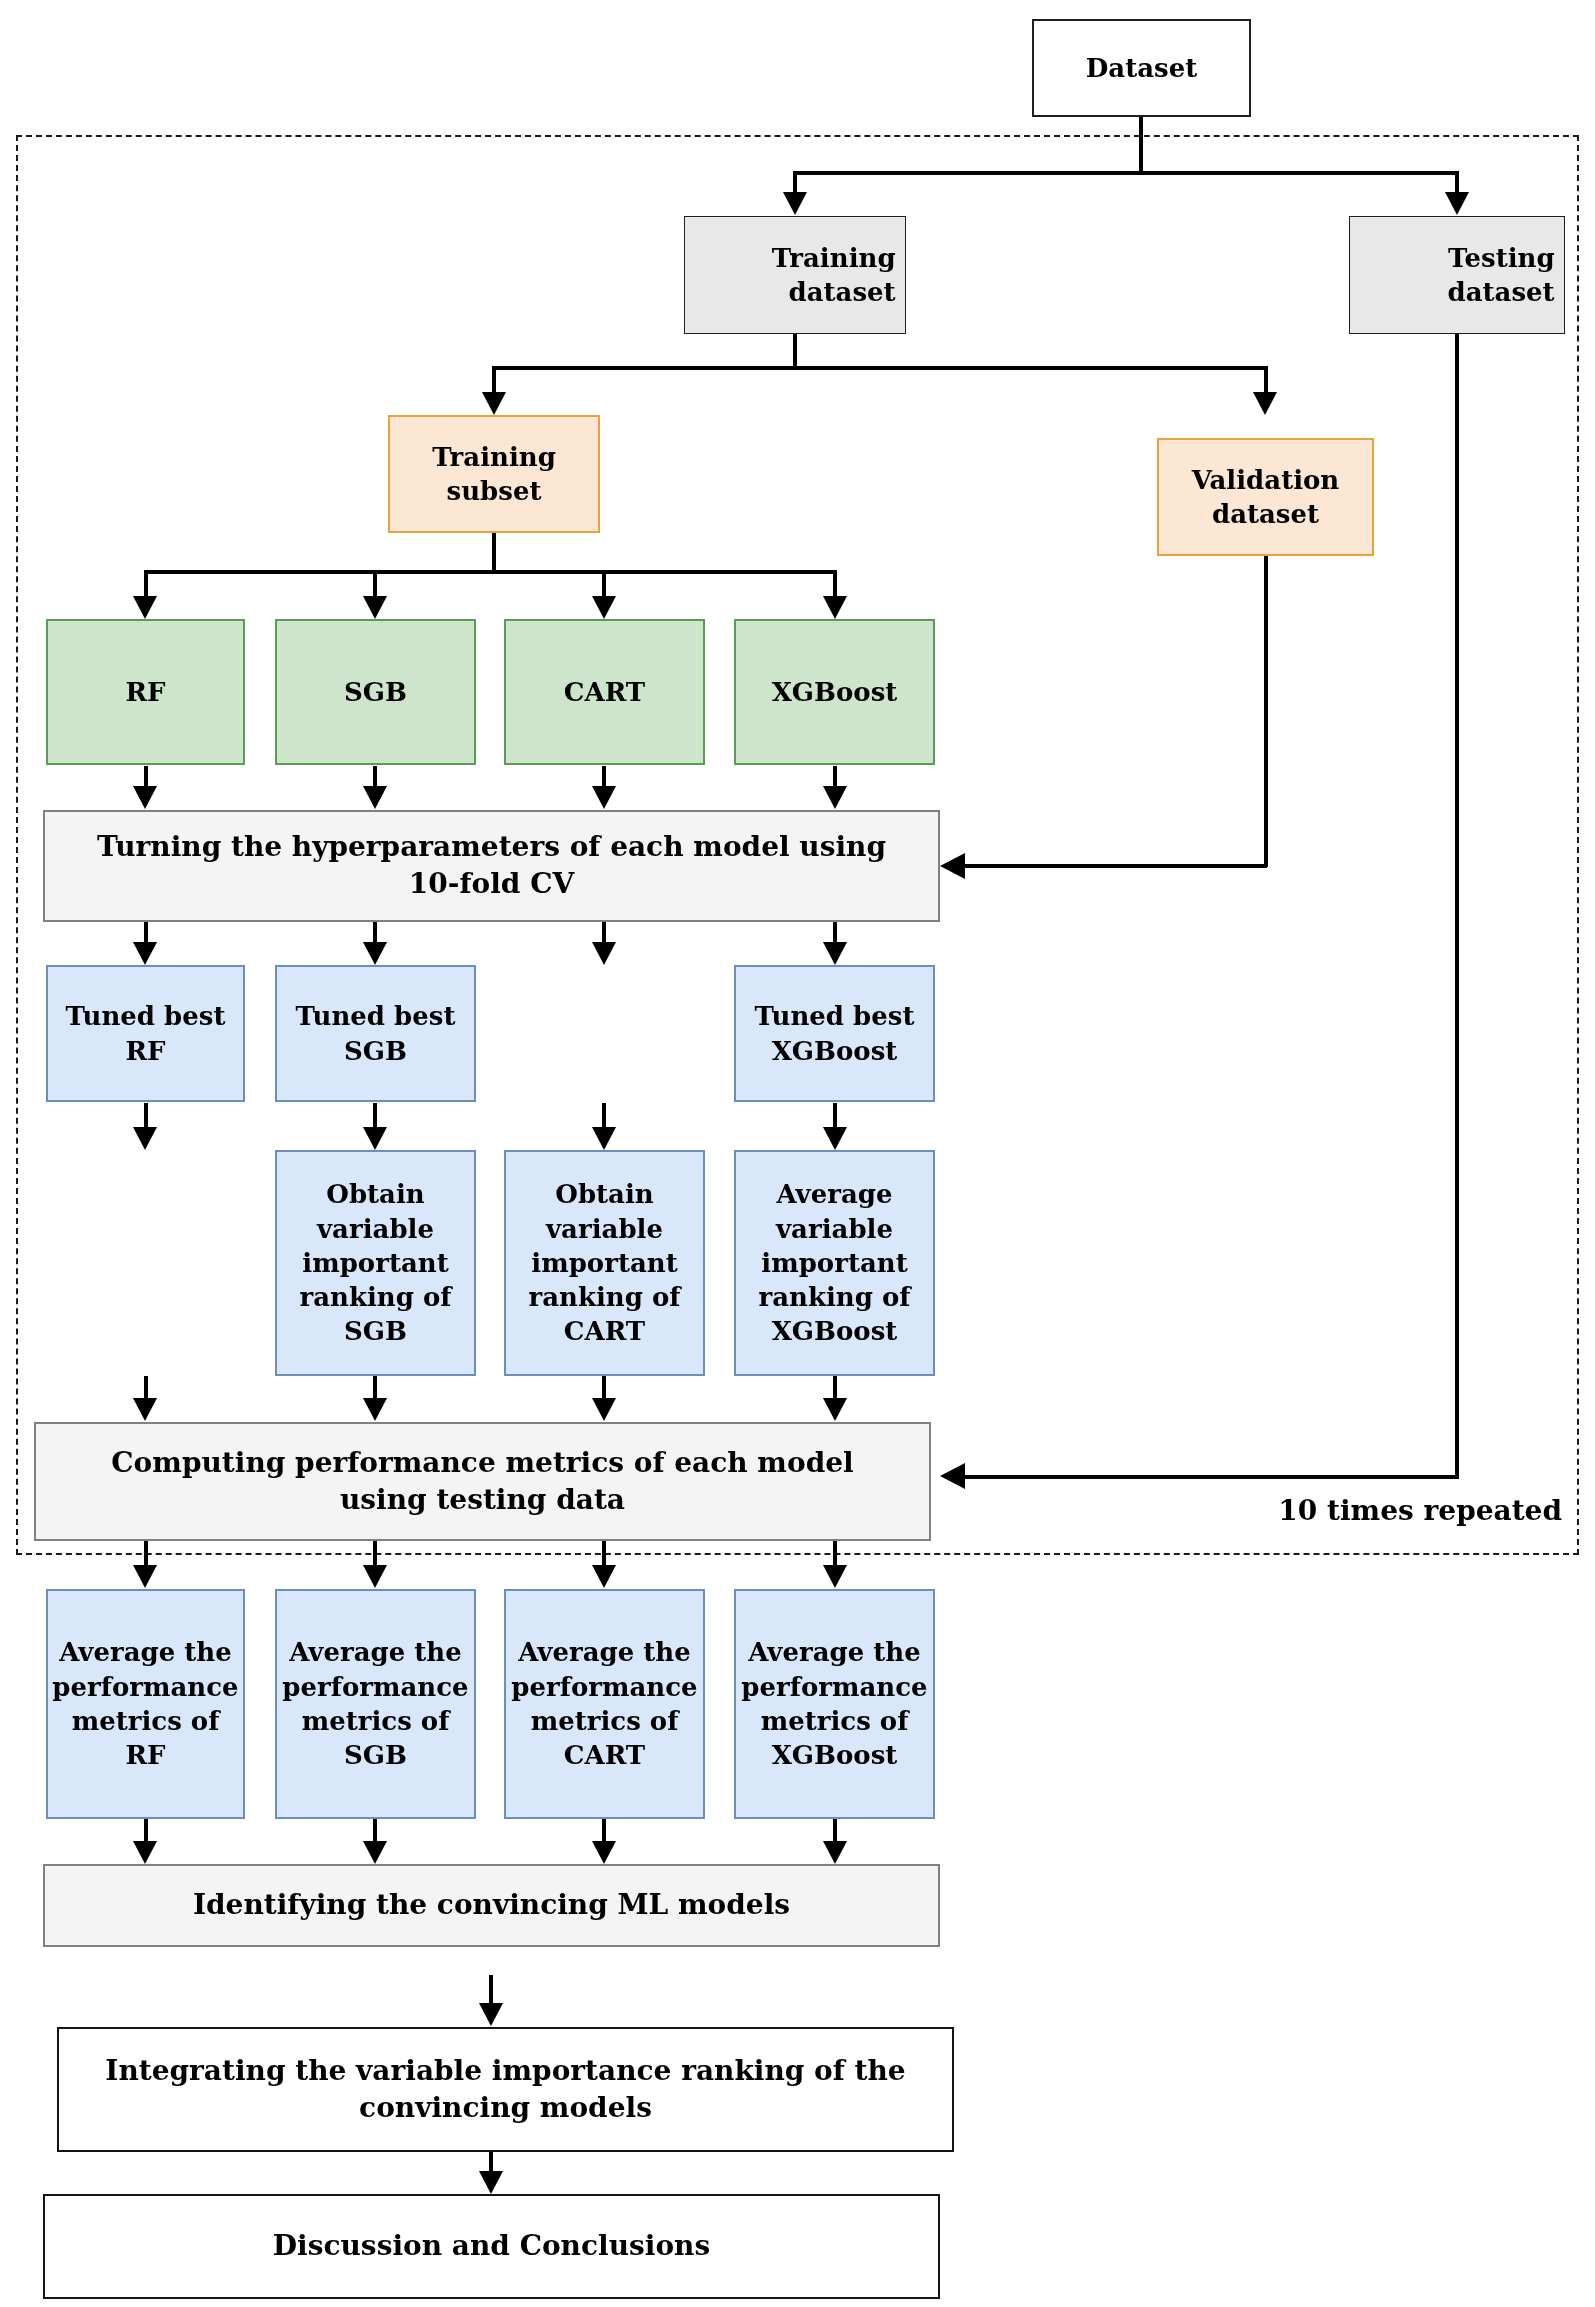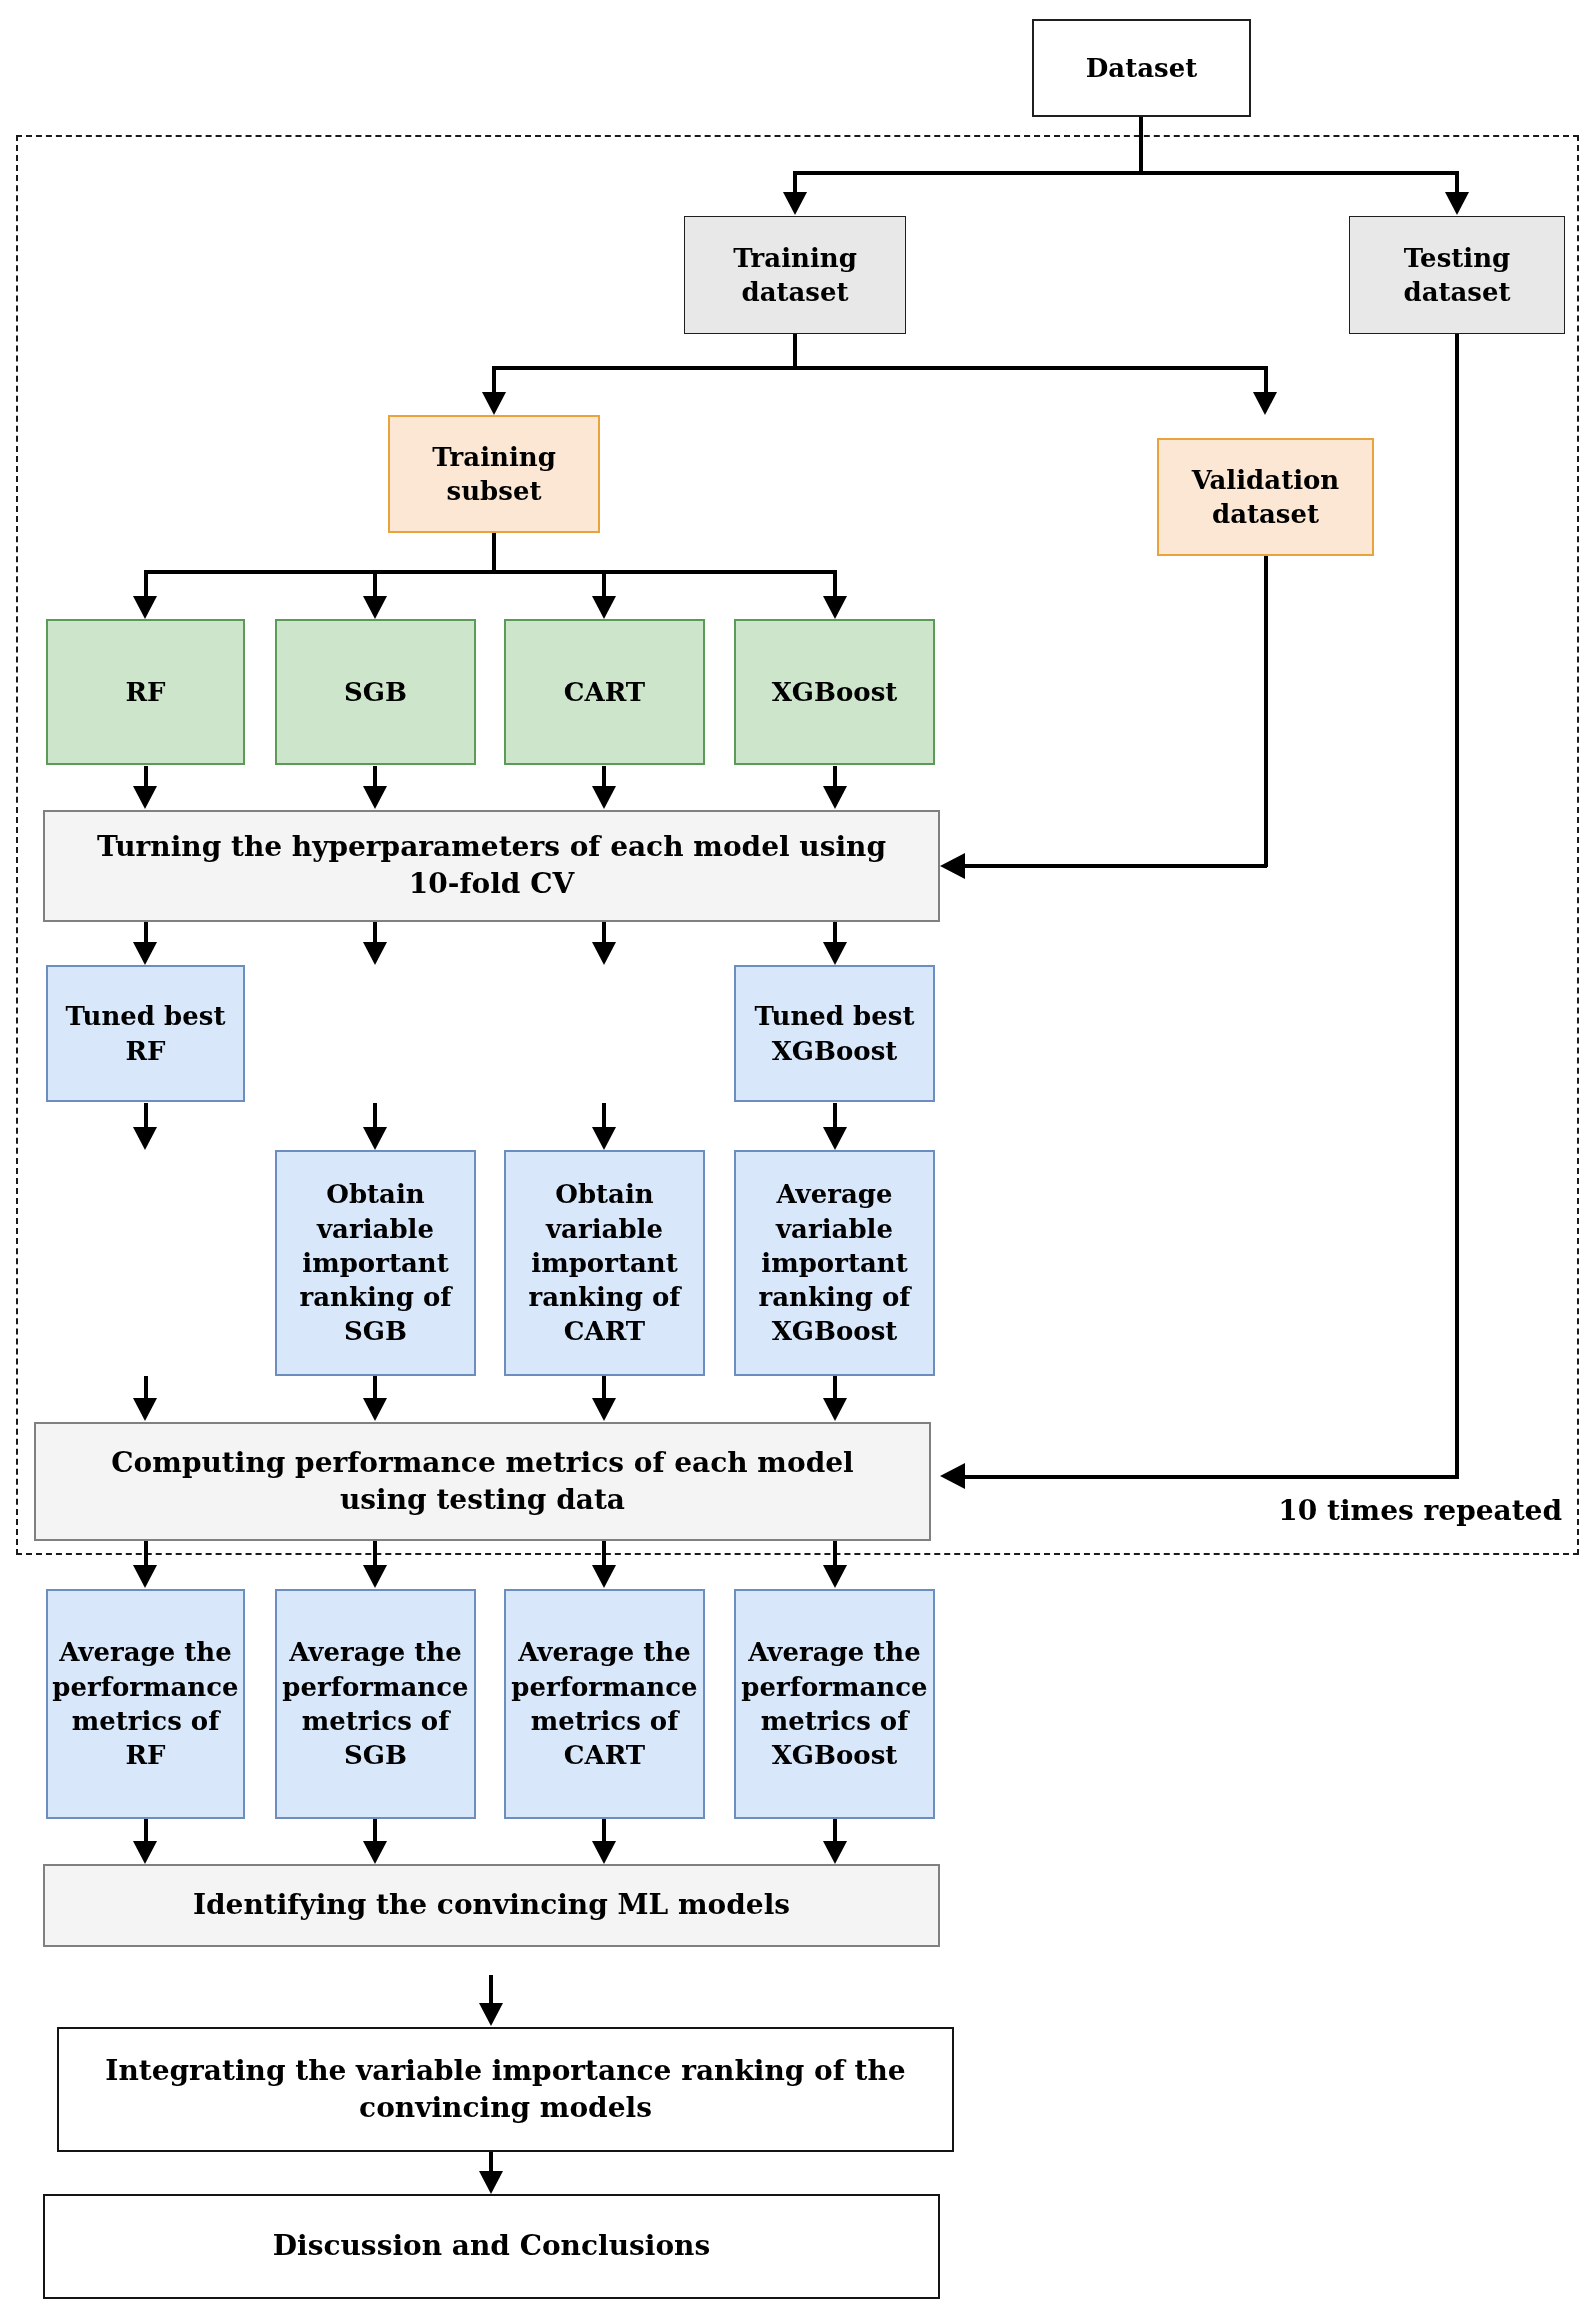--- a/index.html
+++ b/index.html
@@ -6,21 +6,21 @@
   .canvas{
     position:relative;width:1596px;height:2307px;background:#fff;
     font-family:"DejaVu Serif","Liberation Serif",serif;font-weight:700;color:#000;
     overflow:hidden;
   }
   .box{
     position:absolute;box-sizing:border-box;display:flex;align-items:center;justify-content:center;
     text-align:center;font-size:26px;line-height:1.32;z-index:3;padding:0 9.4px;
   }
   .dataset-style{background:var(--white-fill,#fff);border:2.3px solid var(--box-border,#1f1f1f);text-align:right;}
-  .split-style{background:var(--gray-fill,#E8E8E8);border:1.9px solid var(--box-border,#1f1f1f);}
+  .split-style{background:var(--gray-fill,#E8E8E8);border:1.9px solid var(--box-border,#1f1f1f);text-align:right;}
   .subset-style{background:var(--orange-fill,#FBE7D3);border:2.8px solid var(--orange-border,#E8A33C);}
   .model-style{background:var(--green-fill,#CDE5CB);border:2.3px solid var(--green-border,#5C9B57);}
   .tuned-style{background:var(--blue-fill,#D8E8FA);border:2.3px solid var(--blue-border,#6C8EBF);}
   .bar{
     background:var(--bar-fill,#F4F4F4);border:2.8px solid var(--bar-border,#808080);
     font-size:28px;padding:0 28px;
   }
   .plain-style{background:#fff;border:2.8px solid #141414;font-size:28px;}
   .vline,.hline{position:absolute;background:var(--line-color,#000);z-index:1;}
   .vline{width:3.8px;}
@@ -156,20 +156,21 @@
   <div class="box subset-style" style="left:1157px;top:438px;width:217px;height:118px">Validation dataset</div>
 
   <div class="box model-style" style="left:46px;top:619px;width:199px;height:146px">RF</div>
   <div class="box model-style" style="left:275px;top:619px;width:201px;height:146px">SGB</div>
   <div class="box model-style" style="left:504px;top:619px;width:201px;height:146px">CART</div>
   <div class="box model-style" style="left:734px;top:619px;width:201px;height:146px">XGBoost</div>
 
   <div class="box bar" style="left:43px;top:810px;width:897px;height:112px">Turning the hyperparameters of each model using 10-fold CV</div>
 
   <div class="box tuned-style" style="left:46px;top:965px;width:199px;height:137px">Tuned best RF</div>
+  <div class="box tuned-style" style="left:275px;top:965px;width:201px;height:137px">Tuned best SGB</div>
   <div class="box tuned-style" style="left:734px;top:965px;width:201px;height:137px">Tuned best XGBoost</div>
 
   <div class="box tuned-style" style="left:275px;top:1150px;width:201px;height:226px">Obtain variable important ranking of SGB</div>
   <div class="box tuned-style" style="left:504px;top:1150px;width:201px;height:226px">Obtain variable important ranking of CART</div>
   <div class="box tuned-style" style="left:734px;top:1150px;width:201px;height:226px">Average variable important ranking of XGBoost</div>
 
   <div class="box bar" style="left:34px;top:1422px;width:897px;height:119px">Computing performance metrics of each model using testing data</div>
 
   <div class="repeat-label" style="left:1126px;top:1494px;width:436px">10 times repeated</div>
 

